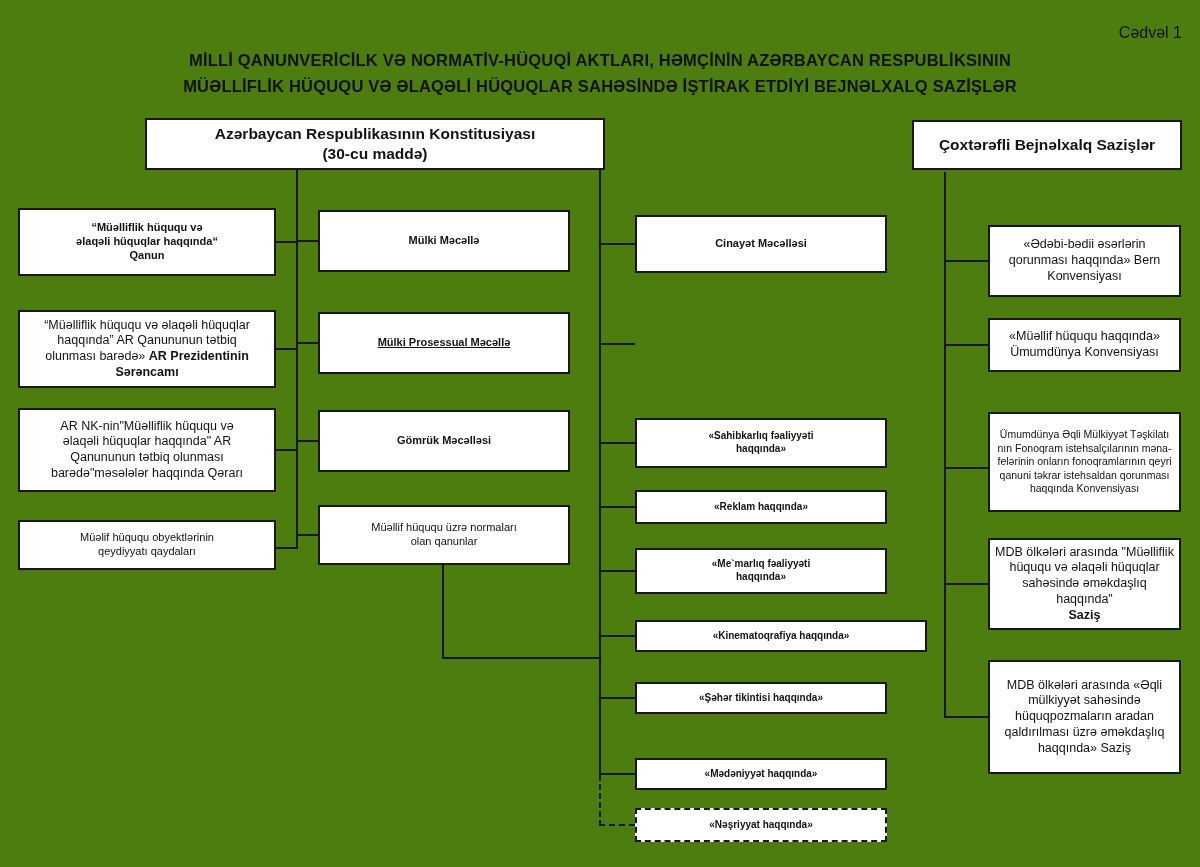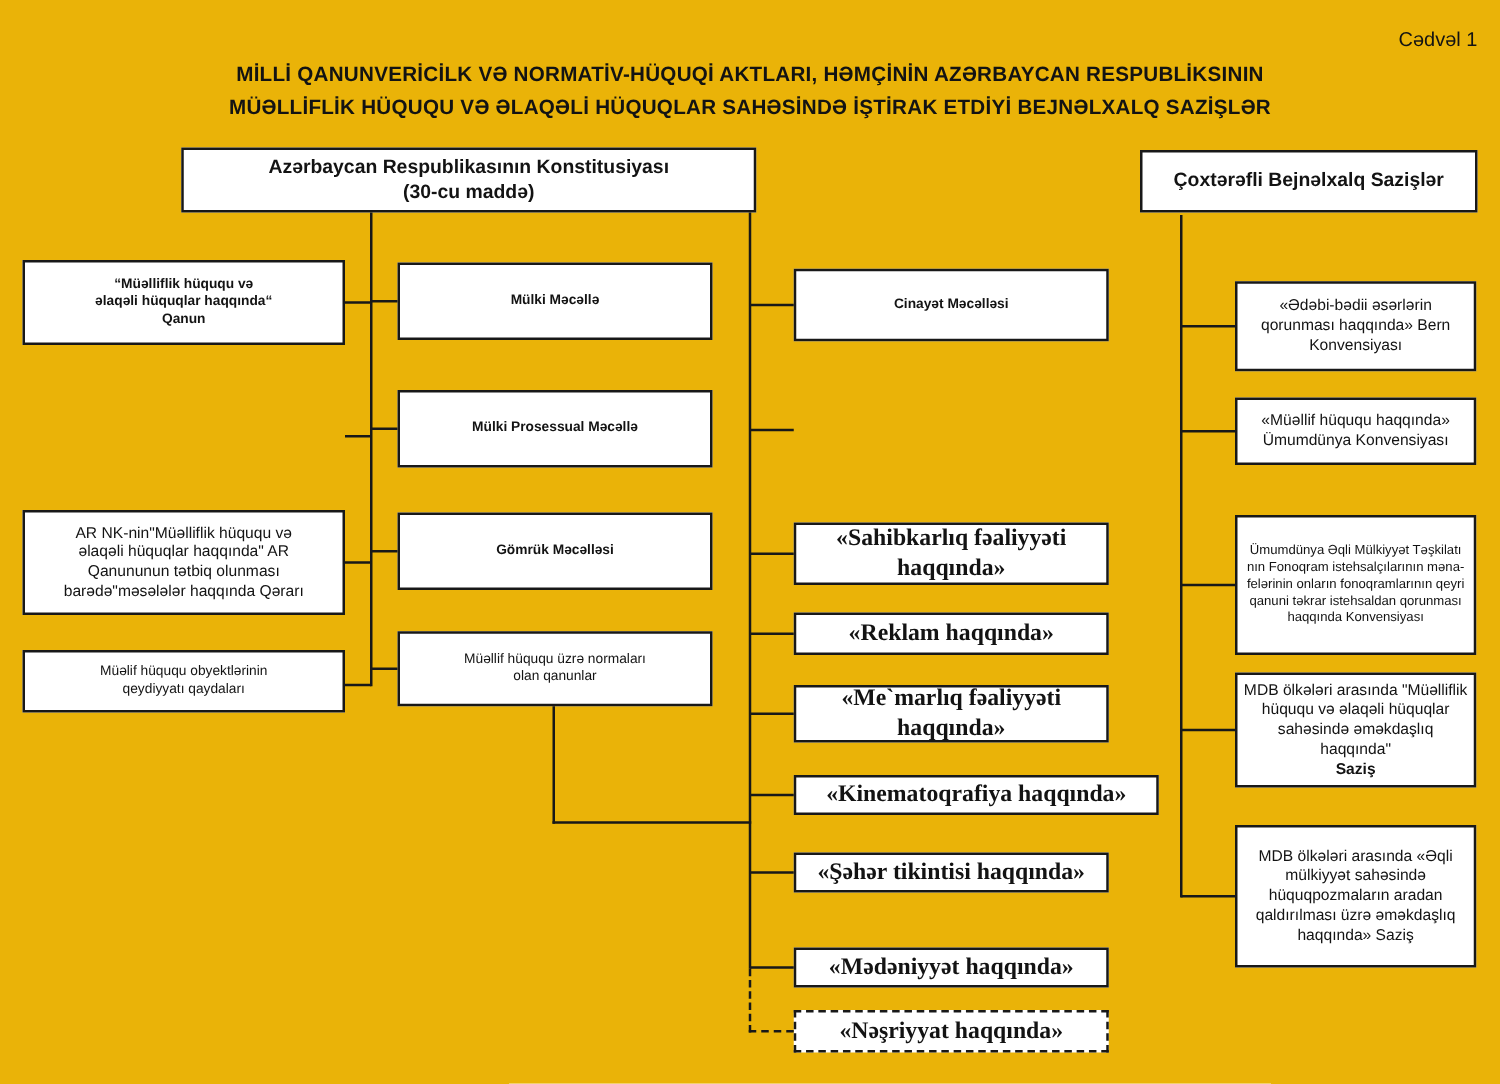--- a/index.html
+++ b/index.html
@@ -1,37 +1,37 @@
 <!DOCTYPE html>
 <html><head>
 <meta charset="utf-8">
 <style>
   * { margin:0; padding:0; box-sizing:border-box; }
   html,body { background:#ffffff; }
   .canvas {
-    position:relative; width:1200px; height:867px; background:#eab308;
+    position:relative; width:1200px; height:867px; background:#4d7c0f;
     font-family:"Liberation Sans", sans-serif; color:#131313; overflow:hidden;
   }
   .corner { position:absolute; top:24px; right:18px; font-size:16px; color:#131313; }
   .title {
     position:absolute; top:48px; left:0; width:100%; text-align:center;
     font-weight:bold; font-size:16.5px; line-height:1.55; white-space:pre-line;
     letter-spacing:0.2px;
   }
   .box {
     position:absolute; border:2px solid #181818; background:#fff;
     display:flex; align-items:center; justify-content:center;
     text-align:center; white-space:pre-line; padding:2px 5px; line-height:1.26;
   }
   .box .inner { width:100%; text-align:center; white-space:pre-line; }
   .b { font-weight:bold; }
   .dashedbox { border-style:dashed; }
   .f15 { font-size:15.5px; }
   .f14 { font-size:11px; }
-  .f13 { font-size:19px;font-family:Liberation Serif, serif; }
+  .f13 { font-size:10px; }
   .f12 { font-size:12.5px; }
   .f11 { font-size:10.5px; line-height:1.3; }
   .hline, .vline { position:absolute; background:#181818; }
   .hline { height:2px; }
   .vline { width:2px; }
   .hdash { position:absolute; height:0; border-top:2px dashed #181818; }
   .vdash { position:absolute; width:0; border-left:2px dashed #181818; }
 </style>
 </head>
 <body>
@@ -43,52 +43,58 @@
 MÜƏLLİFLİK HÜQUQU VƏ ƏLAQƏLİ HÜQUQLAR SAHƏSİNDƏ İŞTİRAK ETDİYİ BEJNƏLXALQ  SAZİŞLƏR</div>
 
   <div class="box b f15" style="left:145px; top:118px; width:460px; height:52px;">Azərbaycan  Respublikasının Konstitusiyası
 (30-cu maddə)</div>
   <div class="box b f15" style="left:912px; top:120px; width:270px; height:50px;">Çoxtərəfli Bejnəlxalq Sazişlər</div>
 
   <div class="box b f14" style="left:18px; top:208px; width:258px; height:68px;">“Müəlliflik hüququ və
 əlaqəli hüquqlar haqqında“
 Qanun</div>
 
+  <div class="box f12" style="left:18px; top:310px; width:258px; height:78px;">
+    <div class="inner"><span>“Müəlliflik hüququ və əlaqəli hüquqlar
+haqqında” AR Qanununun tətbiq
+olunması barədə» </span><span class="b">AR Prezidentinin
+Sərəncamı</span></div>
+  </div>
 
   <div class="box f12" style="left:18px; top:408px; width:258px; height:84px;">AR NK-nin"Müəlliflik hüququ və
 əlaqəli hüquqlar haqqında" AR
 Qanununun tətbiq olunması
 barədə"məsələlər haqqında Qərarı</div>
 
   <div class="box f14" style="left:18px; top:520px; width:258px; height:50px;">Müəlif hüququ obyektlərinin
 qeydiyyatı qaydaları</div>
 
   <div class="box b f14" style="left:318px; top:210px; width:252px; height:62px;">Mülki Məcəllə</div>
-  <div class="box b f14" style="left:318px; top:312px; width:252px; height:62px;">Mülki Prosessual Məcəllə</div>
+  <div class="box b f14" style="left:318px; top:312px; width:252px; height:62px;text-decoration:underline;">Mülki Prosessual Məcəllə</div>
   <div class="box b f14" style="left:318px; top:410px; width:252px; height:62px;">Gömrük Məcəlləsi</div>
   <div class="box f14" style="left:318px; top:505px; width:252px; height:60px;">Müəllif hüququ üzrə normaları
 olan qanunlar</div>
 
   <div class="box b f14" style="left:635px; top:215px; width:252px; height:58px;">Cinayət Məcəlləsi</div>
   <div class="box b f13" style="left:635px; top:418px; width:252px; height:50px;">«Sahibkarlıq fəaliyyəti
 haqqında»</div>
   <div class="box b f13" style="left:635px; top:490px; width:252px; height:34px;">«Reklam haqqında»</div>
   <div class="box b f13" style="left:635px; top:548px; width:252px; height:46px;">«Me`marlıq fəaliyyəti
 haqqında»</div>
   <div class="box b f13" style="left:635px; top:620px; width:292px; height:32px;">«Kinematoqrafiya haqqında»</div>
   <div class="box b f13" style="left:635px; top:682px; width:252px; height:32px;">«Şəhər tikintisi haqqında»</div>
   <div class="box b f13" style="left:635px; top:758px; width:252px; height:32px;text-align:right;">«Mədəniyyət haqqında»</div>
   <div class="box b f13 dashedbox" style="left:635px; top:808px; width:252px; height:34px;">«Nəşriyyat haqqında»</div>
 
   <div class="box f12" style="left:988px; top:225px; width:193px; height:72px;">«Ədəbi-bədii əsərlərin
 qorunması haqqında» Bern
 Konvensiyası</div>
   <div class="box f12" style="left:988px; top:318px; width:193px; height:54px;">«Müəllif hüququ haqqında»
 Ümumdünya Konvensiyası</div>
-  <div class="box f11" style="left:988px; top:412px; width:193px; height:112px;">Ümumdünya Əqli Mülkiyyət  Təşkilatı
+  <div class="box f11" style="left:988px; top:412px; width:193px; height:100px;">Ümumdünya Əqli Mülkiyyət  Təşkilatı
 nın Fonoqram istehsalçılarının  məna-
 felərinin onların fonoqramlarının qeyri
 qanuni təkrar istehsaldan qorunması
 haqqında Konvensiyası</div>
 
   <div class="box f12" style="left:988px; top:538px; width:193px; height:92px;">
     <div class="inner"><span>MDB ölkələri arasında "Müəlliflik
 hüququ və əlaqəli  hüquqlar
 sahəsində əməkdaşlıq haqqında"
 </span><span class="b">Saziş</span></div>

